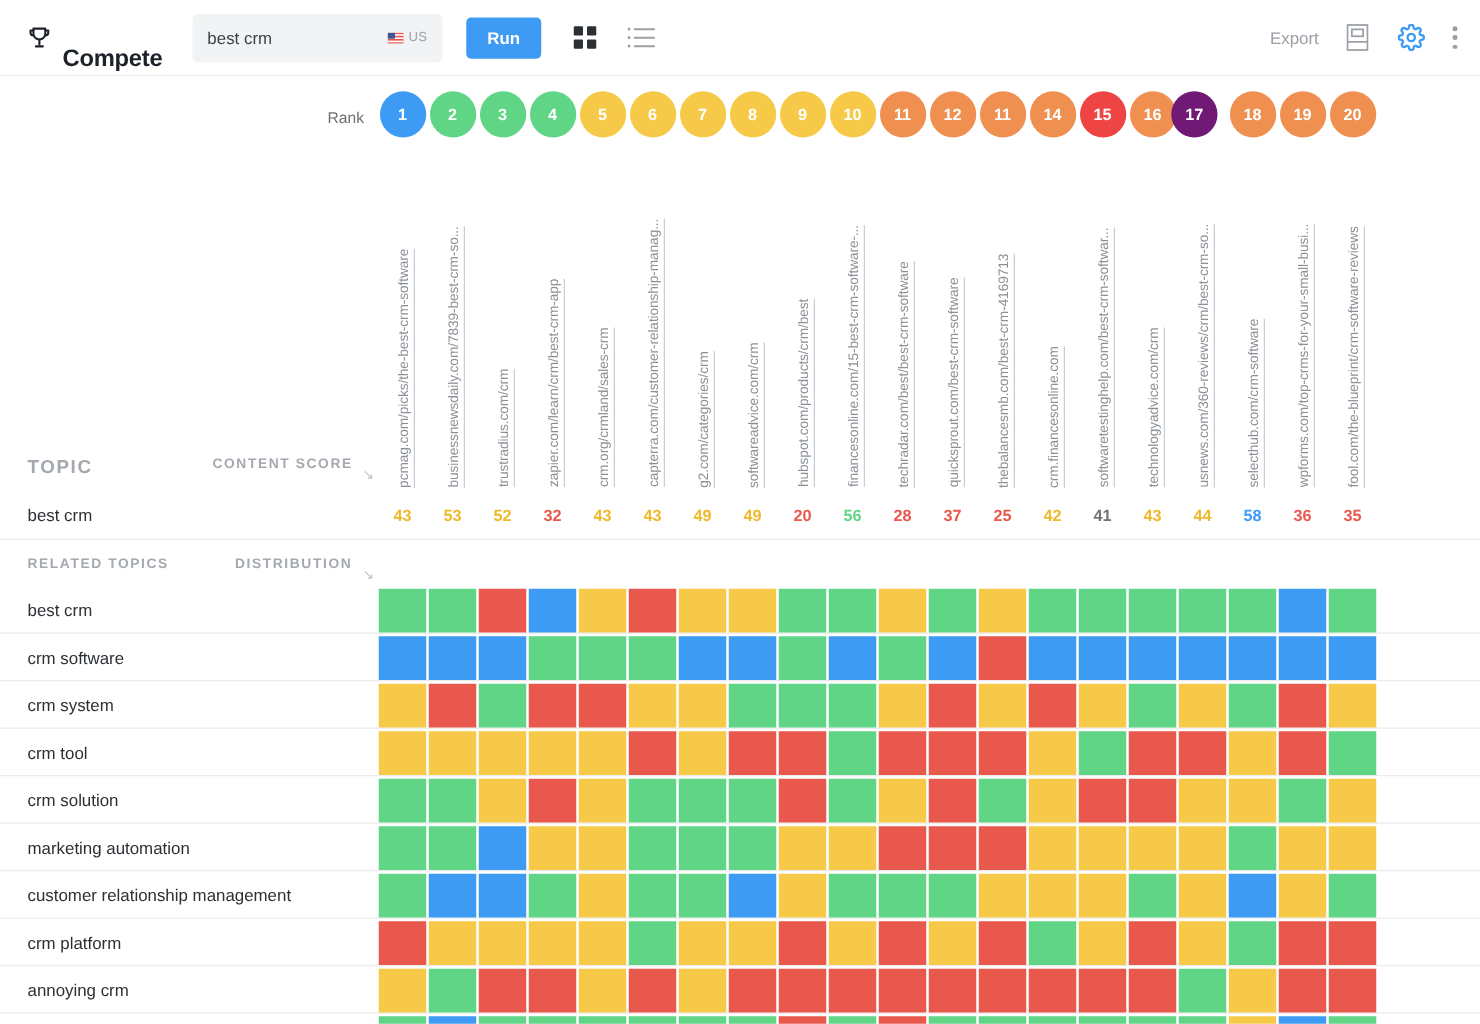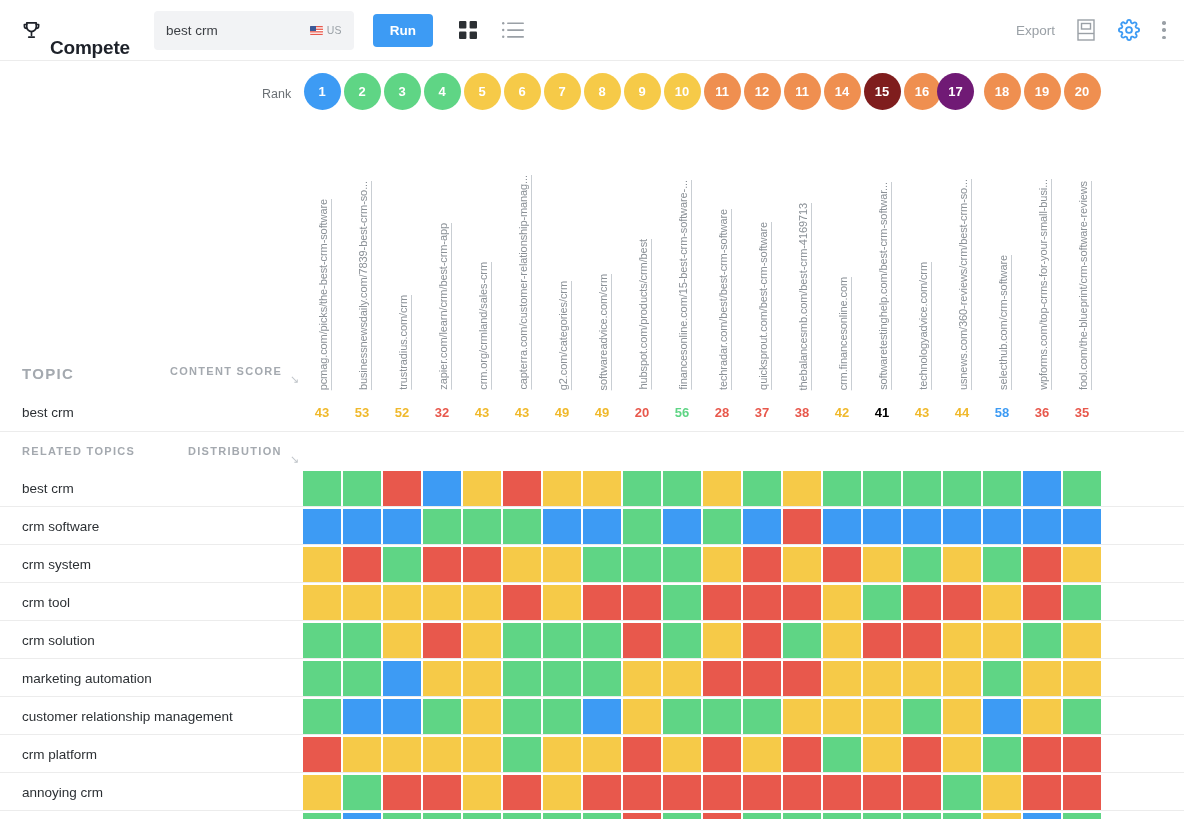--- a/index.html
+++ b/index.html
@@ -218,21 +218,21 @@
         <div class="rank-circle" style="left: 463.5px; background: rgb(246, 202, 72);">5</div>
         <div class="rank-circle" style="left: 503.5px; background: rgb(246, 202, 72);">6</div>
         <div class="rank-circle" style="left: 543.5px; background: rgb(246, 202, 72);">7</div>
         <div class="rank-circle" style="left: 583.5px; background: rgb(246, 202, 72);">8</div>
         <div class="rank-circle" style="left: 623.5px; background: rgb(246, 202, 72);">9</div>
         <div class="rank-circle" style="left: 663.5px; background: rgb(246, 202, 72);">10</div>
         <div class="rank-circle" style="left: 703.5px; background: rgb(239, 143, 80);">11</div>
         <div class="rank-circle" style="left: 743.5px; background: rgb(239, 143, 80);">12</div>
         <div class="rank-circle" style="left: 783.5px; background: rgb(239, 143, 80);">11</div>
         <div class="rank-circle" style="left: 823.5px; background: rgb(239, 143, 80);">14</div>
-        <div class="rank-circle" style="left: 863.5px; background: #7f1d1d;">15</div>
+        <div class="rank-circle" style="left: 863.5px; background: #ef4444;">15</div>
         <div class="rank-circle" style="left: 903.5px; background: rgb(239, 143, 80);">16</div>
         <div class="rank-circle" style="left: 937px; background: #701a75;">17</div>
         <div class="rank-circle" style="left: 983.5px; background: rgb(239, 143, 80);">18</div>
         <div class="rank-circle" style="left: 1023.5px; background: rgb(239, 143, 80);">19</div>
         <div class="rank-circle" style="left: 1063.5px; background: rgb(239, 143, 80);">20</div>
       </div>
   </div>
 
   <div class="urlcols" id="urlcols">
       <div class="urlcol" style="left: 303px;">
@@ -311,23 +311,23 @@
         <div class="score" style="left: 382px; color: rgb(240, 185, 44);">52</div>
         <div class="score" style="left: 422px; color: rgb(232, 88, 76);">32</div>
         <div class="score" style="left: 462px; color: rgb(240, 185, 44);">43</div>
         <div class="score" style="left: 502px; color: rgb(240, 185, 44);">43</div>
         <div class="score" style="left: 542px; color: rgb(240, 185, 44);">49</div>
         <div class="score" style="left: 582px; color: rgb(240, 185, 44);">49</div>
         <div class="score" style="left: 622px; color: rgb(232, 88, 76);">20</div>
         <div class="score" style="left: 662px; color: rgb(95, 213, 133);">56</div>
         <div class="score" style="left: 702px; color: rgb(232, 88, 76);">28</div>
         <div class="score" style="left: 742px; color: rgb(232, 88, 76);">37</div>
-        <div class="score" style="left: 782px; color: rgb(232, 88, 76);">38</div>
+        <div class="score" style="left: 782px; color: rgb(232, 88, 76);">25</div>
         <div class="score" style="left: 822px; color: rgb(240, 185, 44);">42</div>
-        <div class="score" style="left: 862px; color: #000000;">41</div>
+        <div class="score" style="left: 862px; color: #737373;">41</div>
         <div class="score" style="left: 902px; color: rgb(240, 185, 44);">43</div>
         <div class="score" style="left: 942px; color: rgb(240, 185, 44);">44</div>
         <div class="score" style="left: 982px; color: rgb(61, 155, 244);">58</div>
         <div class="score" style="left: 1022px; color: rgb(232, 88, 76);">36</div>
         <div class="score" style="left: 1062px; color: rgb(232, 88, 76);">35</div>
       </div>
   </div>
 
   <div class="rel-hdr">
     <span class="rel-topics-label">RELATED TOPICS</span>

